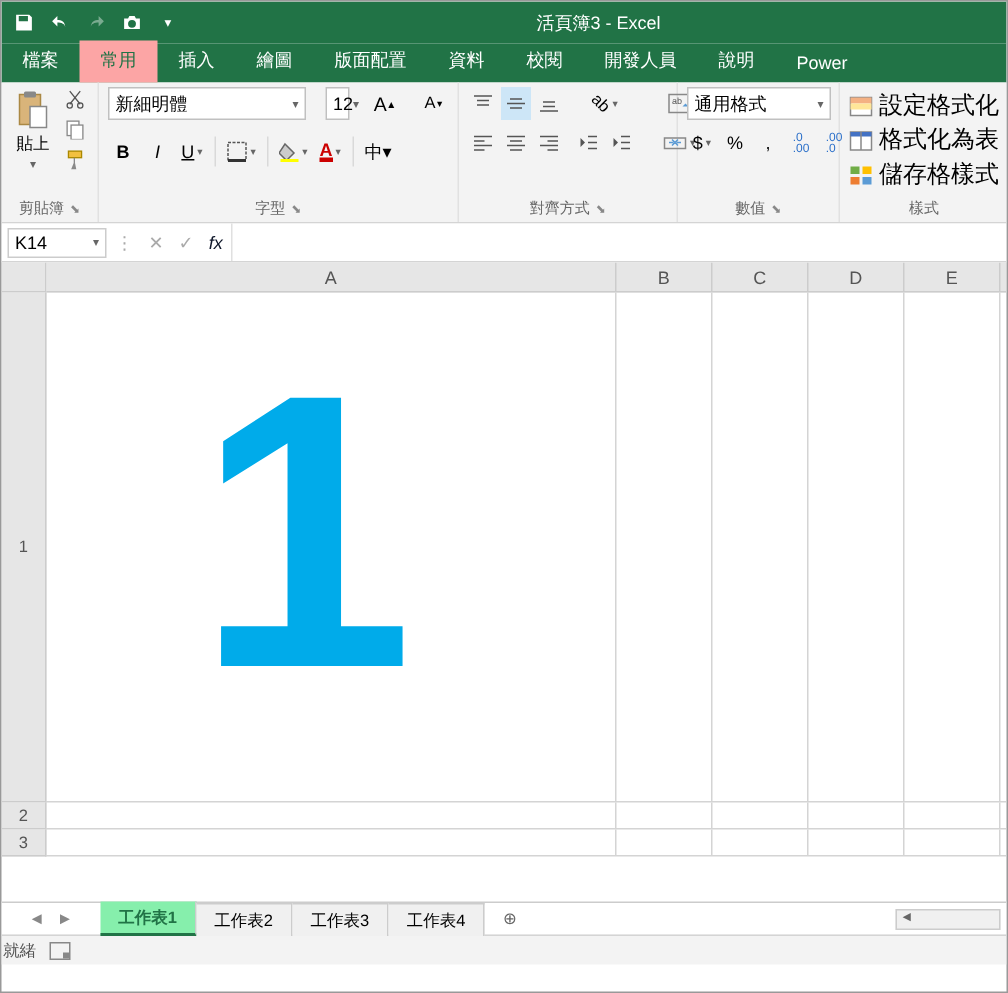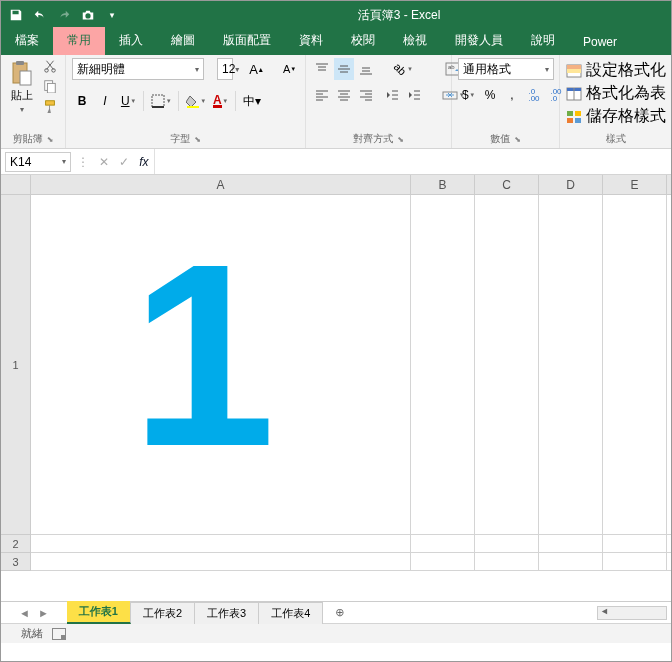--- a/index.html
+++ b/index.html
@@ -67,27 +67,27 @@
 .cell-row { display: flex; border-bottom: 1px solid #d4d4d4; }
 .cell { border-right: 1px solid #d4d4d4; }
 
 .big-num { position: absolute; top: 30px; left: 100px; font-size: 260px; font-weight: 900; color: #00abea; font-family: Arial, sans-serif; line-height: 1; }
 
 
 .sheet-tabs { height: 22px; background: #fff; border-top: 1px solid #ccc; display: flex; align-items: center; font-size: 11px; }
 .nav-arrows { display: flex; gap: 8px; padding: 0 18px; color: #888; }
 .nav-arrows span { cursor: pointer; }
 .stab { padding: 3px 12px; border-right: 1px solid #ccc; cursor: pointer; background: #f0f0f0; border-top: 1px solid #ccc; }
-.stab.active { background: #fde047; border-bottom: 2px solid #217346; color: #217346; font-weight: 600; border-top: none; }
+.stab.active { background: #86efac; border-bottom: 2px solid #217346; color: #217346; font-weight: 600; border-top: none; }
 .stab-add { padding: 0 12px; cursor: pointer; color: #666; }
 .hscroll { margin-left: auto; width: 70px; height: 14px; background: #f0f0f0; border: 1px solid #ccc; margin-right: 4px; position: relative; }
 .hscroll::before { content: "◄"; position: absolute; left: 2px; top: -1px; font-size: 9px; color: #666;}
 
 
-.status-bar { height: 20px; background: #f3f3f3; border-top: 1px solid #d4d4d4; display: flex; align-items: center; font-size: 11px; padding: 0 20px; gap: 9px; color: #555; }
+.status-bar { height: 20px; background: #f3f3f3; border-top: 1px solid #d4d4d4; display: flex; align-items: center; font-size: 11px; padding: 0 1px; gap: 9px; color: #555; }
 .rec-icon { width: 14px; height: 12px; border: 1px solid #888; position: relative; }
 .rec-icon::after { content:""; position:absolute; width:4px;height:4px;background:#888; bottom:0;right:0;}
 </style>
 </head>
 <body>
 
 <div class="titlebar">
   <div class="qat">
     <span class="qat-icon">
         <svg viewBox="0 0 16 16" width="14" height="14">
@@ -115,21 +115,20 @@
 </div>
 
 <div class="ribbon-tabs">
   <div class="rtab">檔案</div>
   <div class="rtab active">常用</div>
   <div class="rtab">插入</div>
   <div class="rtab">繪圖</div>
   <div class="rtab">版面配置</div>
   <div class="rtab">資料</div>
   <div class="rtab">校閱</div>
-  <div class="rtab">檢視</div>
   <div class="rtab">開發人員</div>
   <div class="rtab">說明</div>
   <div class="rtab">Power</div>
 </div>
 
 <div class="ribbon">
 
   <div class="rgroup" style="width:66px">
     <div class="rgroup-body">
       <div class="clip-paste">

